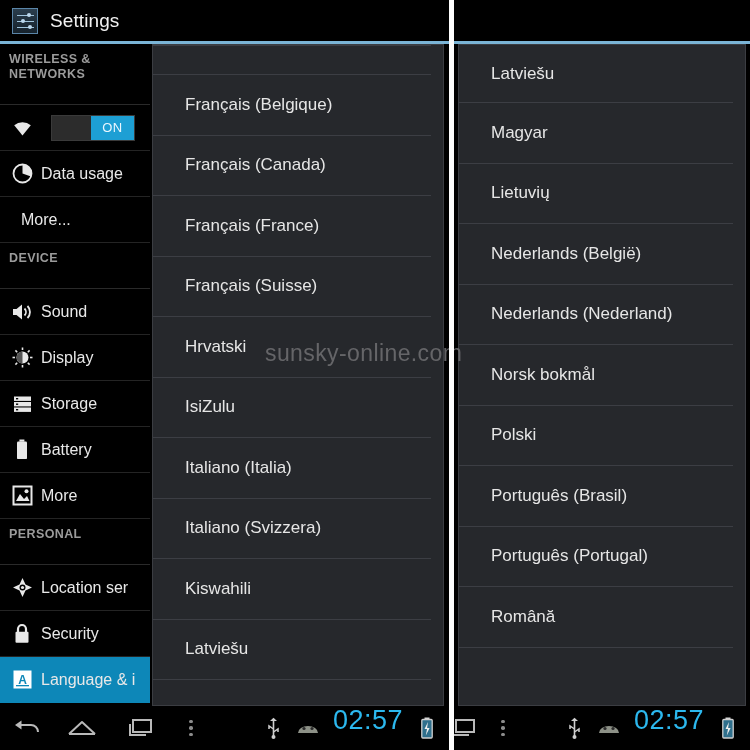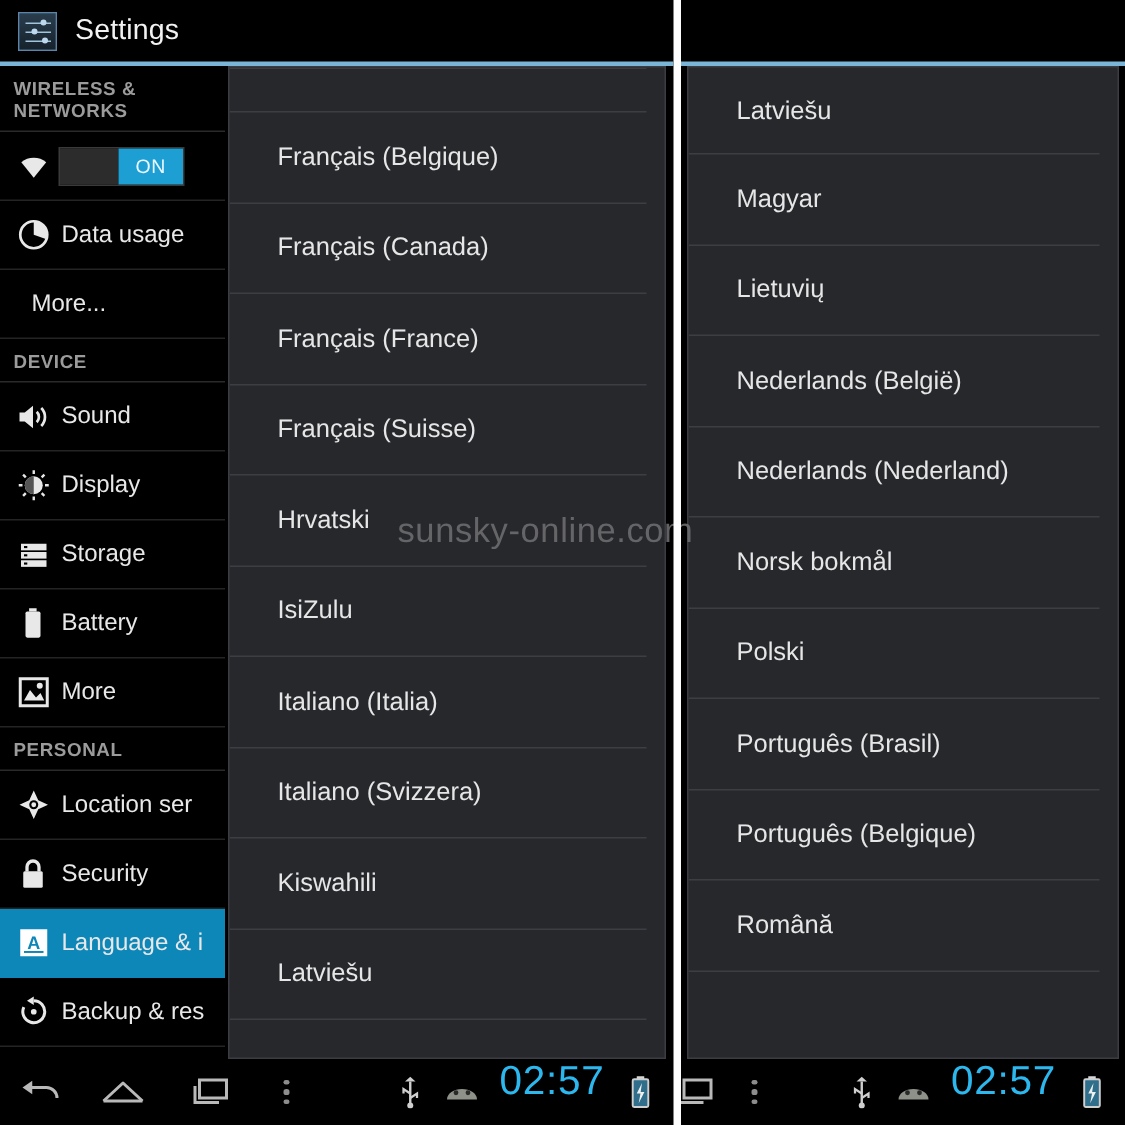--- a/index.html
+++ b/index.html
@@ -66,34 +66,34 @@
     background: #000;
   }
 
   
   .sidebar {
     position: absolute; top: 0; left: 0; width: 150px; bottom: 0;
     background: #000; overflow: hidden;
   }
   .side-header {
     color: #9b9b9b; font-size: 12.5px; font-weight: bold;
-    letter-spacing: 0.4px; padding: 8px 9px 5px 9px; line-height: 15px;
+    letter-spacing: 0.4px; padding: 8px 9px 22px 9px; line-height: 15px;
     border-bottom: 1px solid #2a2a2a;
   }
   .side-row {
     height: 46px; display: flex; align-items: center;
     border-bottom: 1px solid #242424;
     padding-left: 9px; white-space: nowrap;
   }
   .side-row.selected { background: #0d87b8; border-bottom-color: #0d87b8; }
   .side-row .ic { width: 26px; flex: none; display: flex; align-items: center; justify-content: center; }
   .side-row .lbl { color: #e8e8e8; font-size: 16px; margin-left: 6px; }
   .side-row.indent .lbl { margin-left: 12px; }
   .toggle {
-    margin-left: 4px; width: 84px; height: 26px; display: flex;
+    margin-left: 16px; width: 84px; height: 26px; display: flex;
     border: 1px solid #3a3a3a;
   }
   .toggle .off { flex: 1; background: #2c2c2c; }
   .toggle .on  {
     width: 43px; background: #1d9fd4; color: #eaf7ff; font-size: 13px;
     display: flex; align-items: center; justify-content: center; letter-spacing: .5px;
   }
 
   
   .list-panel {
@@ -390,21 +390,21 @@
     <div class="body-area">
       <div class="list-panel lp-right">
         <div class="lang-row" style="height:58px">Latviešu</div>
         <div class="lang-row">Magyar</div>
         <div class="lang-row">Lietuvių</div>
         <div class="lang-row">Nederlands (België)</div>
         <div class="lang-row">Nederlands (Nederland)</div>
         <div class="lang-row">Norsk bokmål</div>
         <div class="lang-row">Polski</div>
         <div class="lang-row">Português (Brasil)</div>
-        <div class="lang-row">Português (Belgique)</div>
+        <div class="lang-row">Português (Portugal)</div>
         <div class="lang-row">Română</div>
       </div>
     </div>
 
     <div class="navbar">
       <div class="nav-ic" style="width:34px;margin-left:-8px">
         <svg width="28" height="20" viewBox="0 0 28 20">
           <rect x="7" y="2" width="18" height="12" fill="none" stroke="#b9b9b9" stroke-width="2"></rect>
           <path d="M4 6 V17 H20" fill="none" stroke="#b9b9b9" stroke-width="2"></path>
         </svg>

